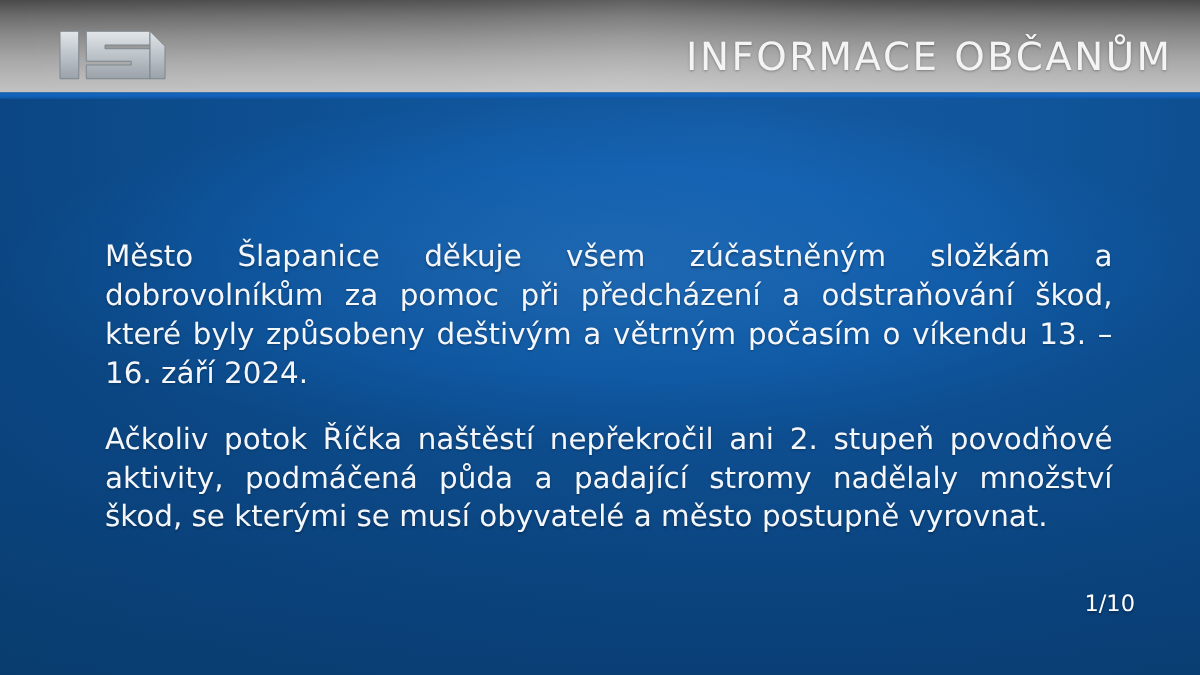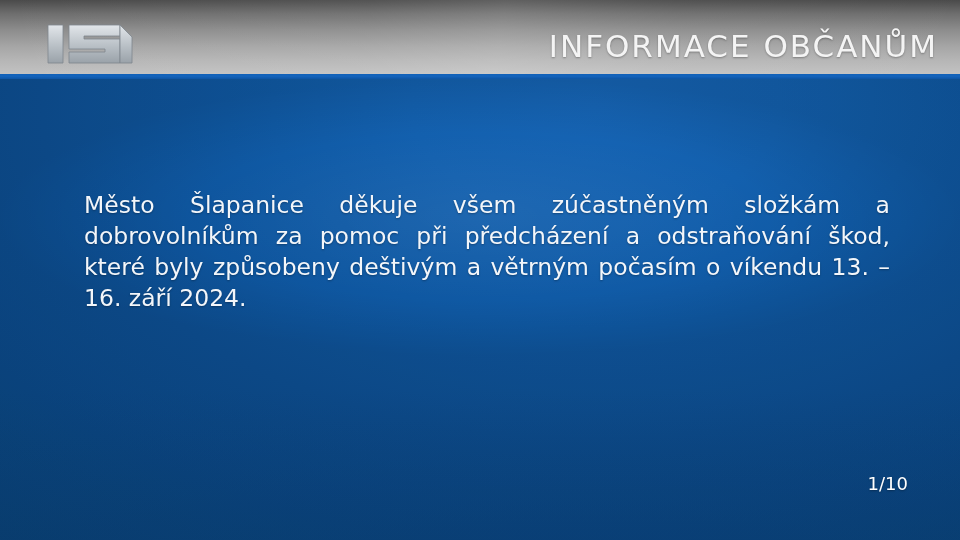--- a/index.html
+++ b/index.html
@@ -205,17 +205,18 @@
       <span class="bar"></span>
       <span class="htext">INFORMACE OBČANŮM</span>
       <span class="bar"></span>
     </div>
   </div>
   <div class="header-underline"></div>
 
 
   <div class="body-block">
     <p class="para">Město Šlapanice děkuje všem zúčastněným složkám a dobrovolníkům za pomoc při předcházení a odstraňování škod, které byly způsobeny deštivým a větrným počasím o víkendu 13. – 16. září 2024.</p>
+    <p class="para">Ačkoliv potok Říčka naštěstí nepřekročil ani 2. stupeň povodňové aktivity, podmáčená půda a padající stromy nadělaly množství škod, se kterými se musí obyvatelé a město postupně vyrovnat.</p>
   </div>
 
   <div class="page-counter">1/10</div>
 
 </div>
 
 </body></html>

